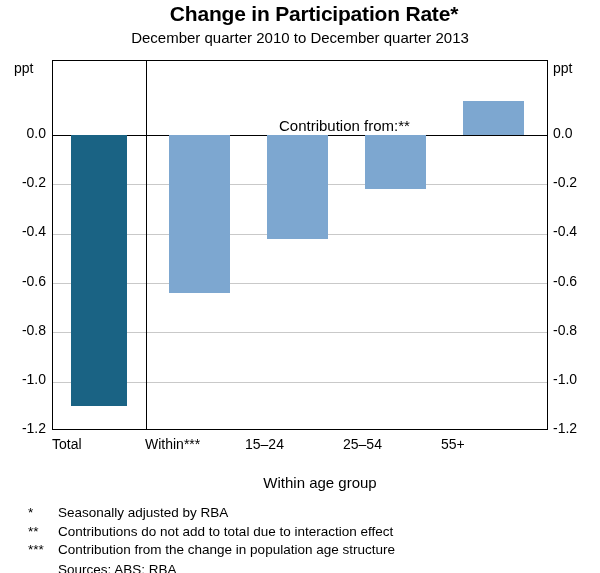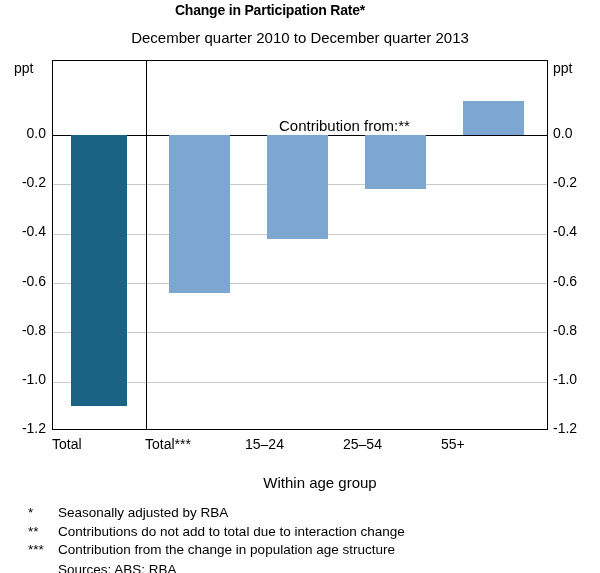--- a/index.html
+++ b/index.html
@@ -18,23 +18,24 @@
     position: relative;
     width: 600px;
     height: 573px;
   }
   .title {
     position: absolute;
     top: 2px;
     left: 0;
     width: 540px;
     text-align: center;
-    font-size: 14px;
+    font-size: 21px;
     font-weight: bold;
     letter-spacing: -0.2px;
+    padding-left: 44px;
   }
   .subtitle {
     position: absolute;
     top: 29px;
     left: 0;
     width: 600px;
     text-align: center;
     font-size: 15px;
   }
   
@@ -179,35 +180,35 @@
 
   <div class="ylabel right" style="left:553px; top:125px;">0.0</div>
   <div class="ylabel right" style="left:553px; top:174px;">-0.2</div>
   <div class="ylabel right" style="left:553px; top:223px;">-0.4</div>
   <div class="ylabel right" style="left:553px; top:273px;">-0.6</div>
   <div class="ylabel right" style="left:553px; top:322px;">-0.8</div>
   <div class="ylabel right" style="left:553px; top:371px;">-1.0</div>
   <div class="ylabel right" style="left:553px; top:420px;">-1.2</div>
 
   <div class="xtick" style="left:52px;  width:95px;">Total</div>
-  <div class="xtick" style="left:145px; width:105px;">Total***</div>
+  <div class="xtick" style="left:145px; width:105px;">Within***</div>
   <div class="xtick" style="left:245px; width:100px;">15–24</div>
   <div class="xtick" style="left:343px; width:100px;">25–54</div>
   <div class="xtick" style="left:441px; width:100px;">55+</div>
 
   <div class="axis-caption">Within age group</div>
 
   <div class="footnotes">
     <div class="fn-row">
       <div class="fn-mark">*</div>
       <div class="fn-text">Seasonally adjusted by RBA</div>
     </div>
     <div class="fn-row">
       <div class="fn-mark">**</div>
-      <div class="fn-text">Contributions do not add to total due to interaction change</div>
+      <div class="fn-text">Contributions do not add to total due to interaction effect</div>
     </div>
     <div class="fn-row">
       <div class="fn-mark">***</div>
       <div class="fn-text">Contribution from the change in population age structure</div>
     </div>
     <div class="fn-row sources">
       <div class="fn-mark"></div>
       <div class="fn-text">Sources: ABS; RBA</div>
     </div>
   </div>

